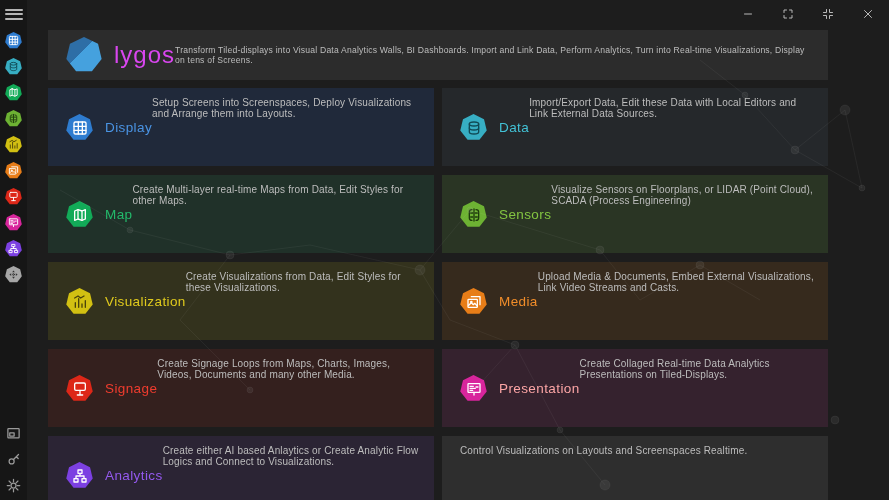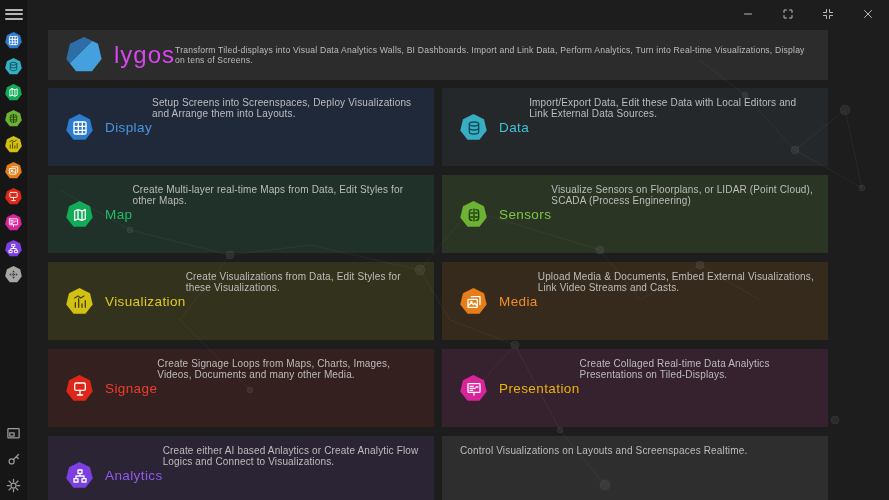--- a/index.html
+++ b/index.html
@@ -336,21 +336,21 @@
         <div class="card-head">
        <div class="hex hex-md" style="background:#d8259c;color:#ffffff">
          <span style="width:16px;height:16px;display:block">
               <svg viewBox="0 0 24 24" fill="none" stroke="currentColor" stroke-width="2" stroke-linecap="round" stroke-linejoin="round">
                 <rect x="3" y="4" width="18" height="13" rx="1"></rect>
                 <path d="M6 8h5M6 11h8M6 14h4M15 9h3"></path>
                 <path d="M12 17v4"></path>
               </svg>
             </span>
        </div>
-       <span class="card-title" style="color:#eab308">Presentation</span>
+       <span class="card-title" style="color:#fca5a5">Presentation</span>
      </div>
      <div class="card-desc">Create Collaged Real-time Data Analytics Presentations on Tiled-Displays.</div>
       </div>
       <div class="card" style="background: rgb(43, 36, 52);">
         <div class="card-head">
        <div class="hex hex-md" style="background:#7c40e2;color:#ffffff">
          <span style="width:16px;height:16px;display:block">
               <svg viewBox="0 0 24 24" fill="none" stroke="currentColor" stroke-width="2" stroke-linecap="round" stroke-linejoin="round">
                 <rect x="9" y="3" width="6" height="5"></rect>
                 <rect x="3" y="16" width="6" height="5"></rect>

